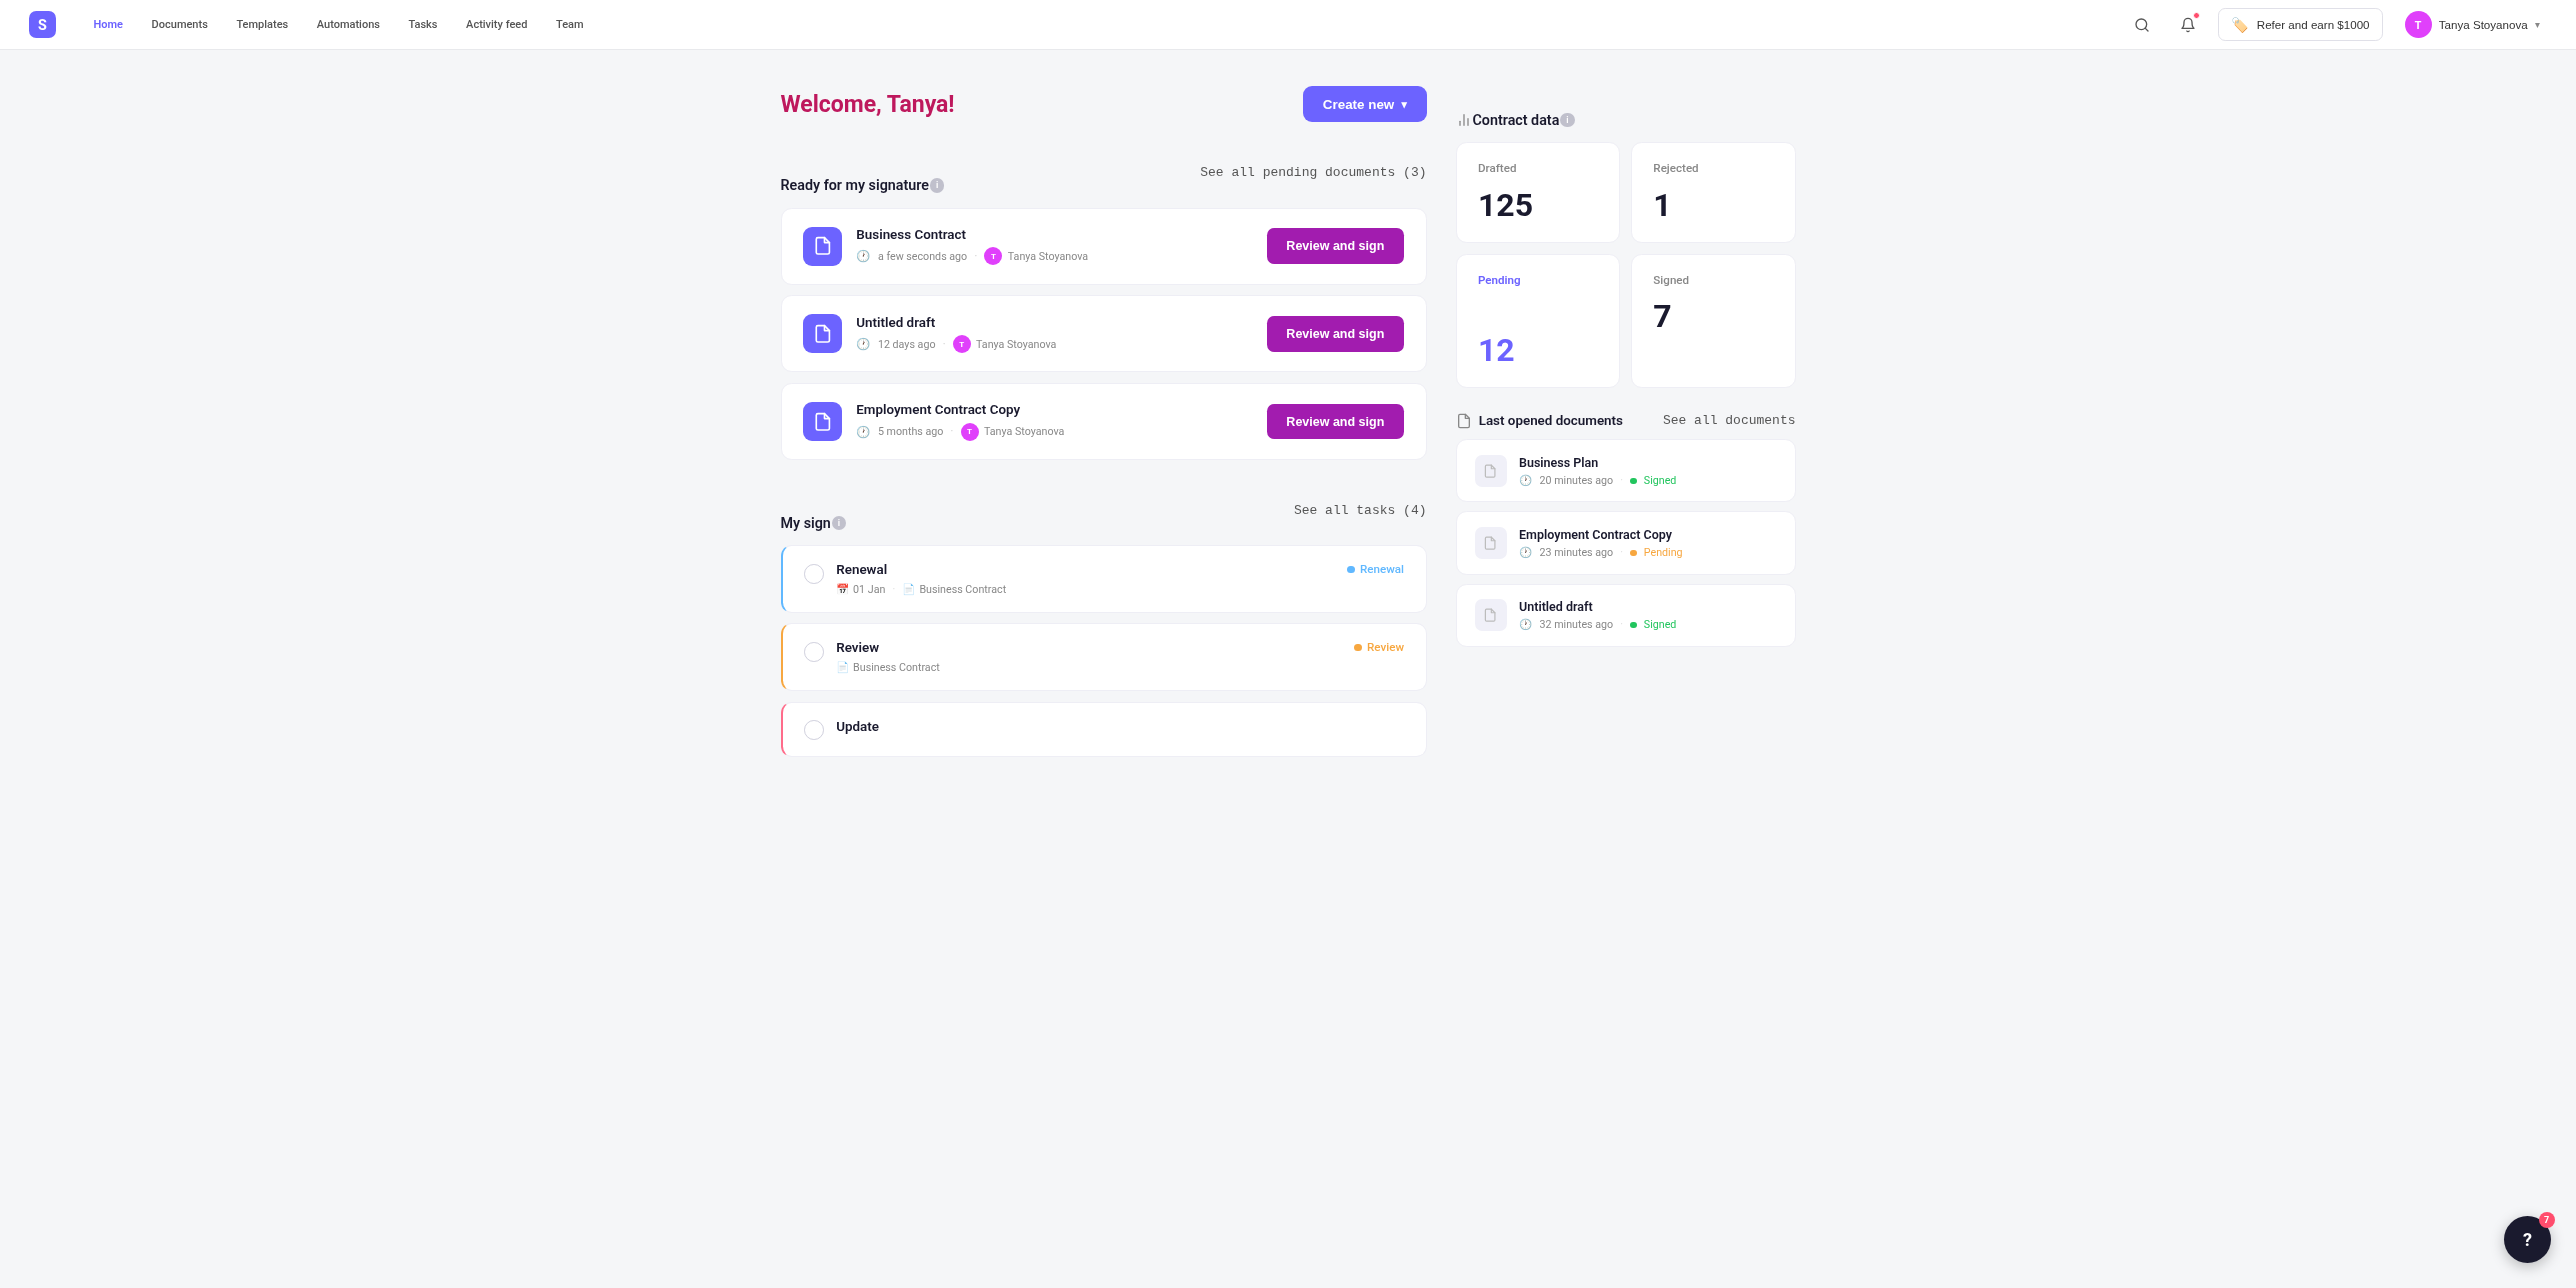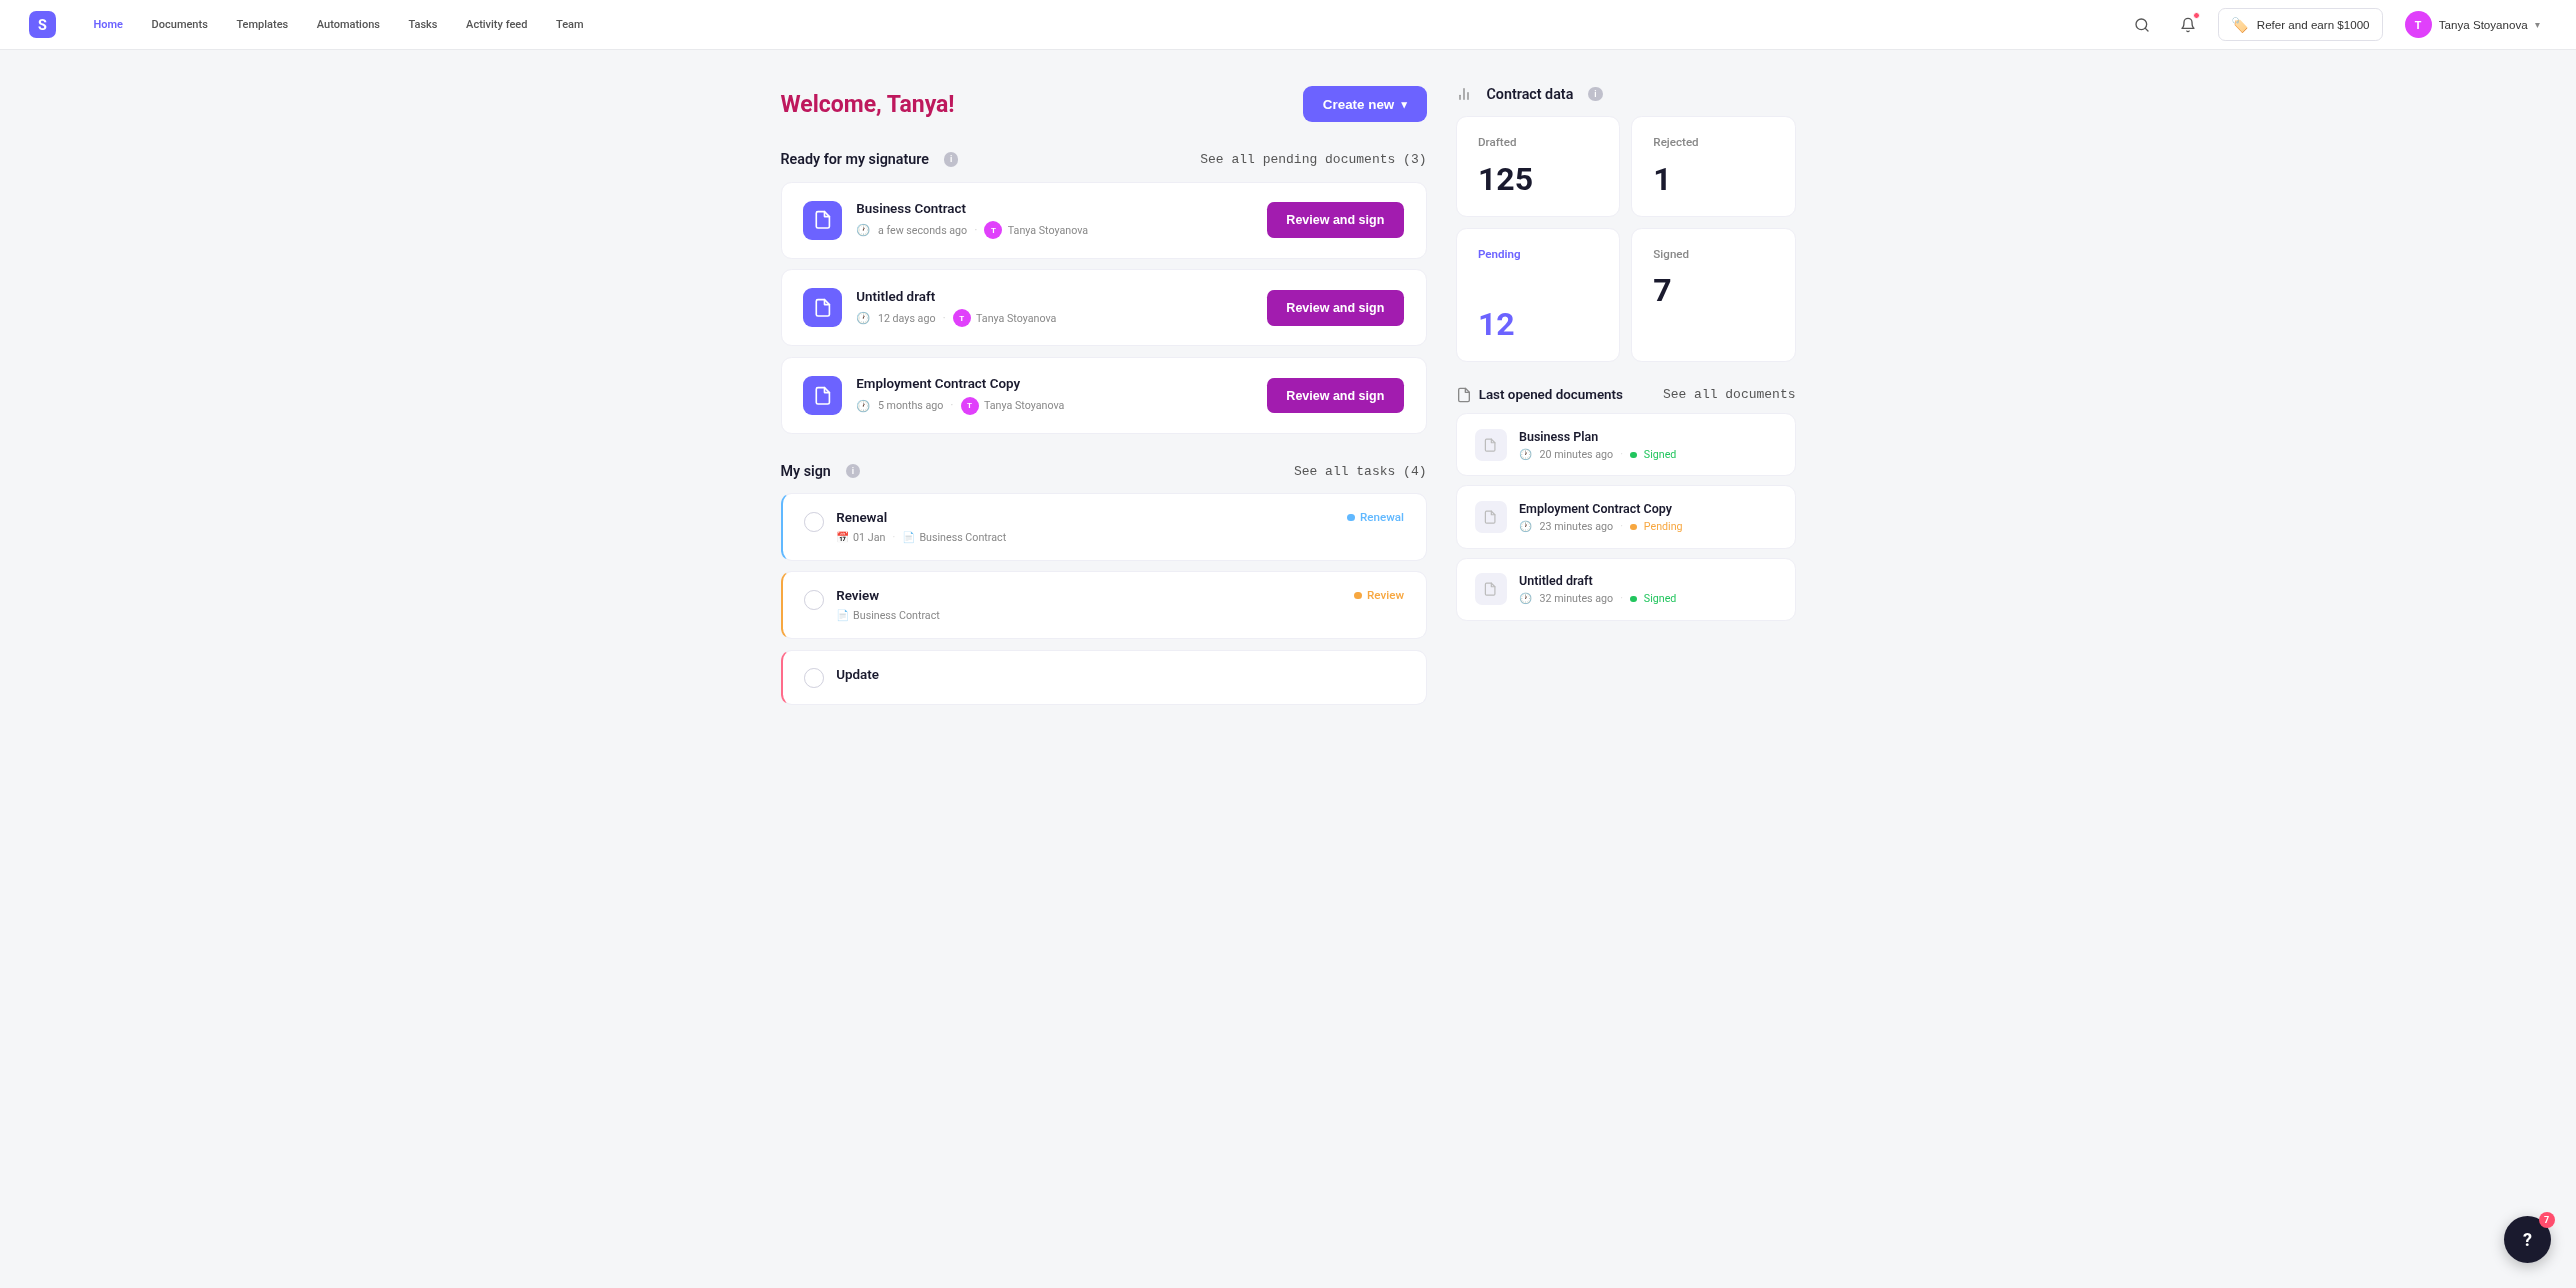--- a/index.html
+++ b/index.html
@@ -124,22 +124,22 @@
     .create-btn .chevron { font-size: 10.7px; }
 
     
     .section-header {
       display: flex;
       align-items: center;
       justify-content: space-between;
       margin-bottom: 14.3px;
     }
     .section-title {
-      display: flex; align-items: center; gap: 15px;
-      font-size: 14.3px; font-weight: 600; color: #1a1a2e;
+      display: flex; align-items: center; gap: 1px;
+      font-size: 14.3px; font-weight: 600; color: #1a1a2e; margin-top: 26px;
     }
     .info-icon {
       width: 14.3px; height: 14.3px;
       border-radius: 50%;
       background: #c0c0cc;
       display: flex; align-items: center; justify-content: center;
       color: #fff;
       font-size: 9px;
       cursor: pointer;
       flex-shrink: 0;

